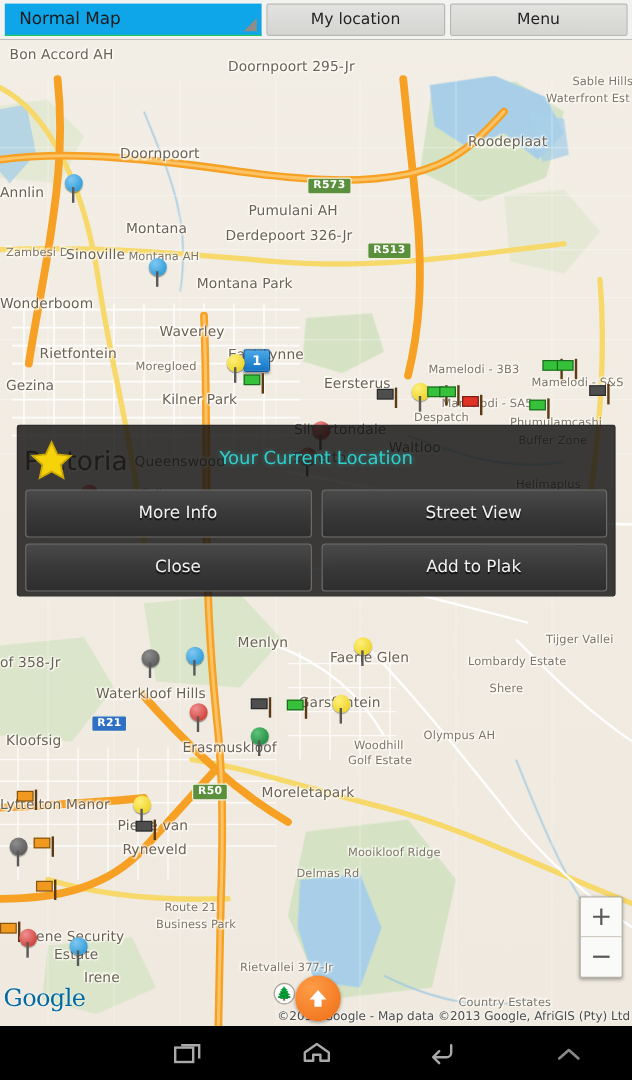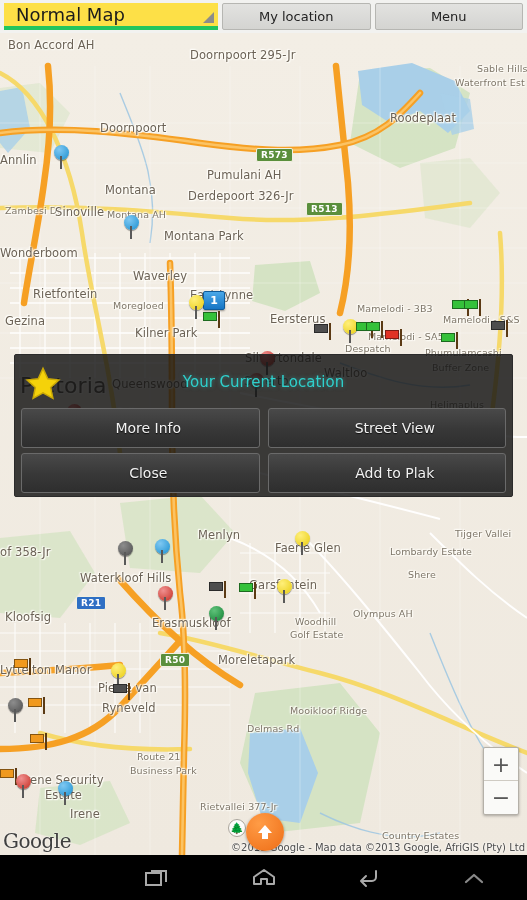--- a/index.html
+++ b/index.html
@@ -15,25 +15,25 @@
   #topbar {
     position: absolute; top: 0; left: 0; width: 527px; height: 33px;
     background: #f2f2f0;
     display: flex; align-items: center;
     padding: 3px 4px; gap: 4px;
     z-index: 40;
   }
   .spinner {
     position: relative;
     flex: 0 0 214px; height: 27px;
-    background: #fde047;
-    border-bottom: 4px solid #22c55e;
+    background: #0ea5e9;
+    border-bottom: 1px solid #22c55e;
     display: flex; align-items: center;
     padding-left: 12px;
-    font-size: 18px; color: #1b1b1b;
+    font-size: 14px; color: #1b1b1b;
   }
   .spinner-arrow {
     position: absolute; right: 4px; bottom: 3px;
     width: 0; height: 0;
     border-left: 11px solid transparent;
     border-bottom: 11px solid #8d8d8a;
   }
   .topbtn {
     flex: 1 1 0; height: 27px;
     background: linear-gradient(#e2e2e0, #d4d4d1);
@@ -109,23 +109,23 @@
     position: absolute; left: 0; top: 1px; width: 14px; height: 9px;
     border: 1px solid rgba(0,0,0,.45);
   }
   .flag.green .cloth  { background: #35c13a; }
   .flag.red .cloth    { background: #e03225; }
   .flag.grey .cloth   { background: #4e4e4e; }
   .flag.orange .cloth { background: #f0991e; }
 
   
   #googlelogo {
-    position: absolute; left: 3px; bottom: 2px;
+    position: absolute; left: 3px; bottom: 12px;
     font-family: "DejaVu Serif", serif;
-    font-size: 20px; color: #404040;
+    font-size: 20px; color: #0369a1;
     text-shadow: 0 0 2px #fff;
     letter-spacing: -.5px;
   }
   #attrib {
     position: absolute; right: 2px; bottom: 2px;
     font-size: 10px; color: #4d4d4d;
     text-shadow: 0 0 2px #fff, 0 0 3px #fff;
     white-space: nowrap;
   }
 

